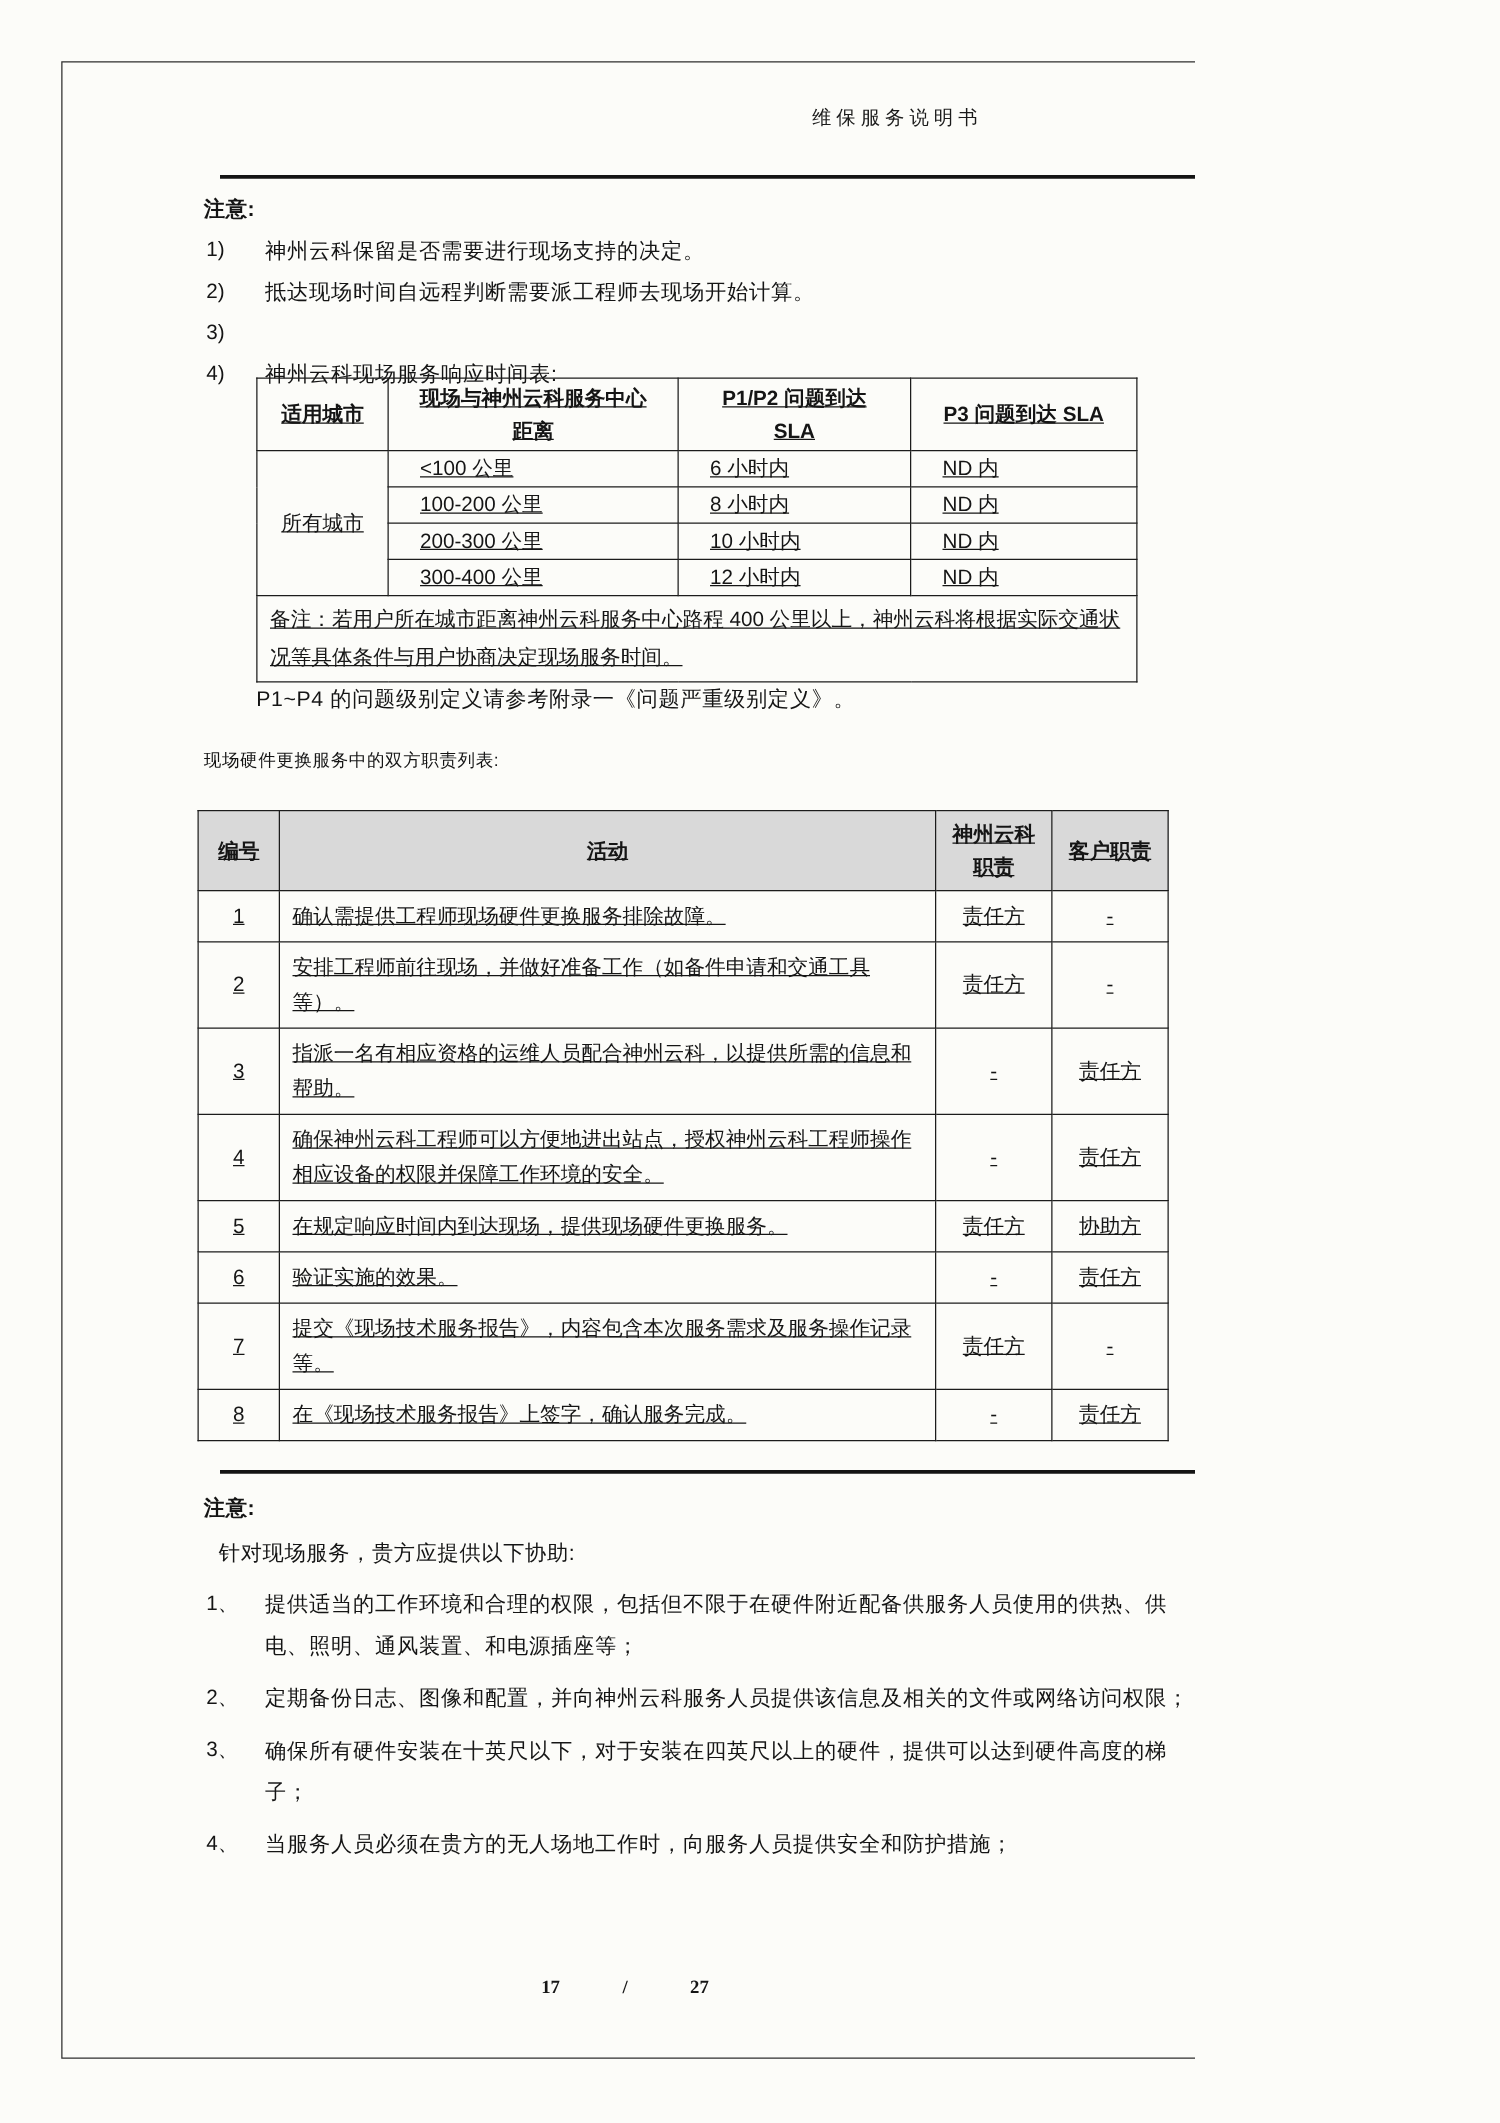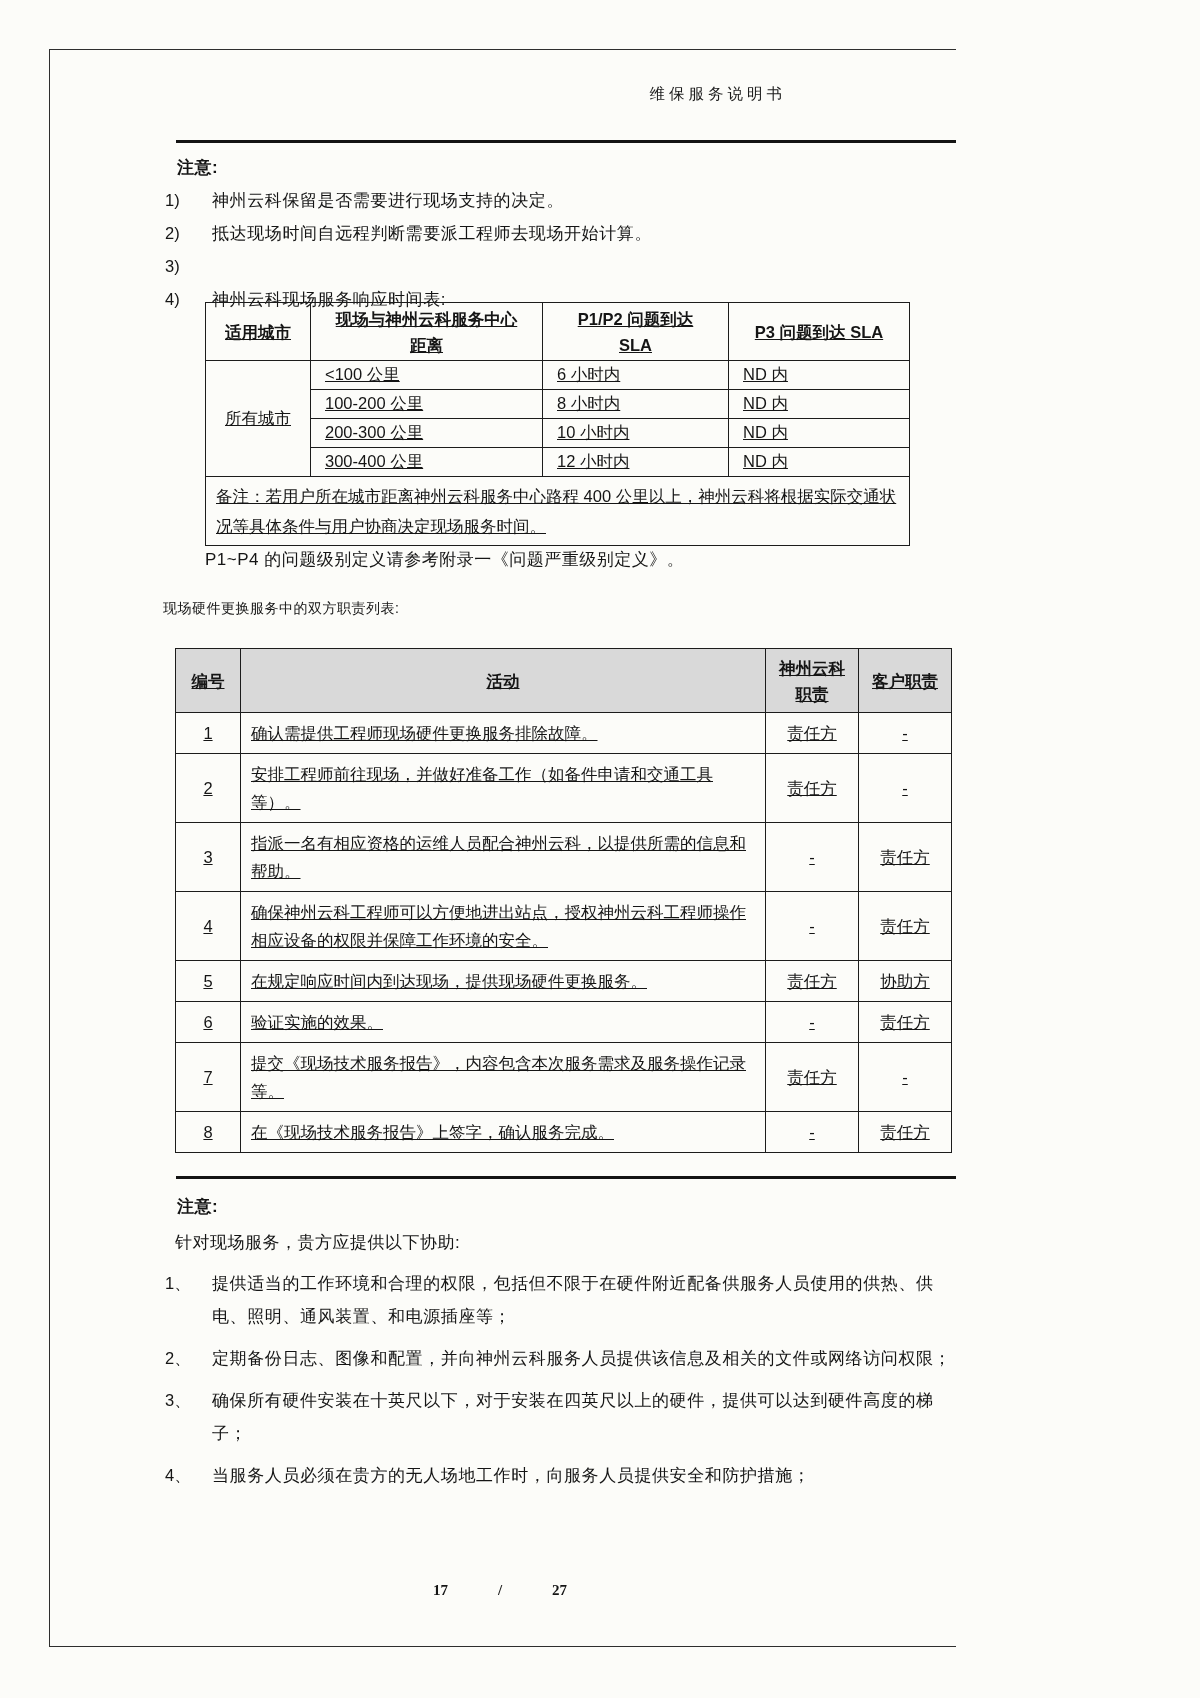--- a/index.html
+++ b/index.html
@@ -7,52 +7,52 @@
   body { font-family:"Liberation Sans","DejaVu Sans",sans-serif; color:#151515; }
   .sheet { position:relative; width:956px; height:1698px; background:#fcfcf9; overflow:hidden; }
   .frame { position:absolute; left:49px; top:49px; width:1101px; height:1598px; border:1.5px solid #2e2e2e; background:transparent; }
 
   .doc-header { position:absolute; top:84px; right:170px; font-family:"Liberation Serif","DejaVu Serif",serif; font-size:15.5px; letter-spacing:4px; color:#1b1b1b; }
 
   .rule { position:absolute; left:176px; width:856px; height:3px; background:#141414; }
   .rule1 { top:140px; }
   .rule2 { top:1176px; }
 
-  .notice-label { position:absolute; left:177px; font-size:17px; font-weight:bold; letter-spacing:0.5px; }
+  .notice-label { position:absolute; left:163px; font-size:17px; font-weight:bold; letter-spacing:0.5px; }
   .nl1 { top:156px; }
   .nl2 { top:1195px; }
 
   .list { position:absolute; left:165px; }
   .list1 { top:184px; }
   .list2 { top:1267px; }
   .li { display:flex; align-items:flex-start; }
   .list1 .li { height:33px; line-height:33px; }
   .list2 .li { margin-bottom:9px; line-height:33px; }
   .li .num { width:47px; flex:0 0 47px; font-size:16.5px; }
   .li .txt { font-size:17px; letter-spacing:0.6px; }
   .list2 .li .txt { max-width:765px; }
 
   .intro2 { position:absolute; left:163px; top:1231px; font-size:17px; letter-spacing:0.5px;margin-left:12px; }
 
   table { border-collapse:collapse; table-layout:fixed;text-decoration:underline; }
   th, td { border:1.5px solid #1c1c1c; font-size:16.5px; }
 
   .sla { position:absolute; left:205px; top:302px; width:704px; }
   .sla th { font-weight:bold; text-align:center; height:58px; line-height:26px; vertical-align:middle; padding:2px 18px; }
-  .sla td { height:29px; padding:0 14px; text-align:left; vertical-align:middle; }
+  .sla td { height:29px; padding:0 25px; text-align:left; vertical-align:middle; }
   .sla td.city { text-align:center; padding:0 4px; }
   .sla td.note { line-height:30px; padding:4px 10px; }
   .sla col.c1 { width:105px; } .sla col.c2 { width:232px; }
   .sla col.c3 { width:186px; } .sla col.c4 { width:181px; }
 
   .p-note { position:absolute; left:205px; top:548px; font-size:17px; letter-spacing:0.5px; }
 
   .section-title { position:absolute; left:163px; top:600px; font-size:14px; letter-spacing:0.5px; }
 
-  .resp { position:absolute; left:175px; top:648px; width:776px;padding-left:28px; }
+  .resp { position:absolute; left:158px; top:648px; width:776px;padding-left:28px; }
   .resp th { font-weight:bold; text-align:center; background:#d9d9d9; height:64px; line-height:26px; vertical-align:middle; padding:2px 6px; }
   .resp td { padding:6px 10px; line-height:28px; vertical-align:middle; }
   .resp td.no, .resp td.resp-cell { text-align:center; padding:6px 4px; }
   .resp col.c1 { width:65px; } .resp col.c2 { width:525px; }
   .resp col.c3 { width:93px; } .resp col.c4 { width:93px; }
 
   .footer { position:absolute; top:1582px; left:0; width:100%; text-align:center;
             font-family:"Liberation Serif","DejaVu Serif",serif; font-size:15px; font-weight:bold; }
   .footer span { padding:0 3px;margin-left:44px; }
 </style>

